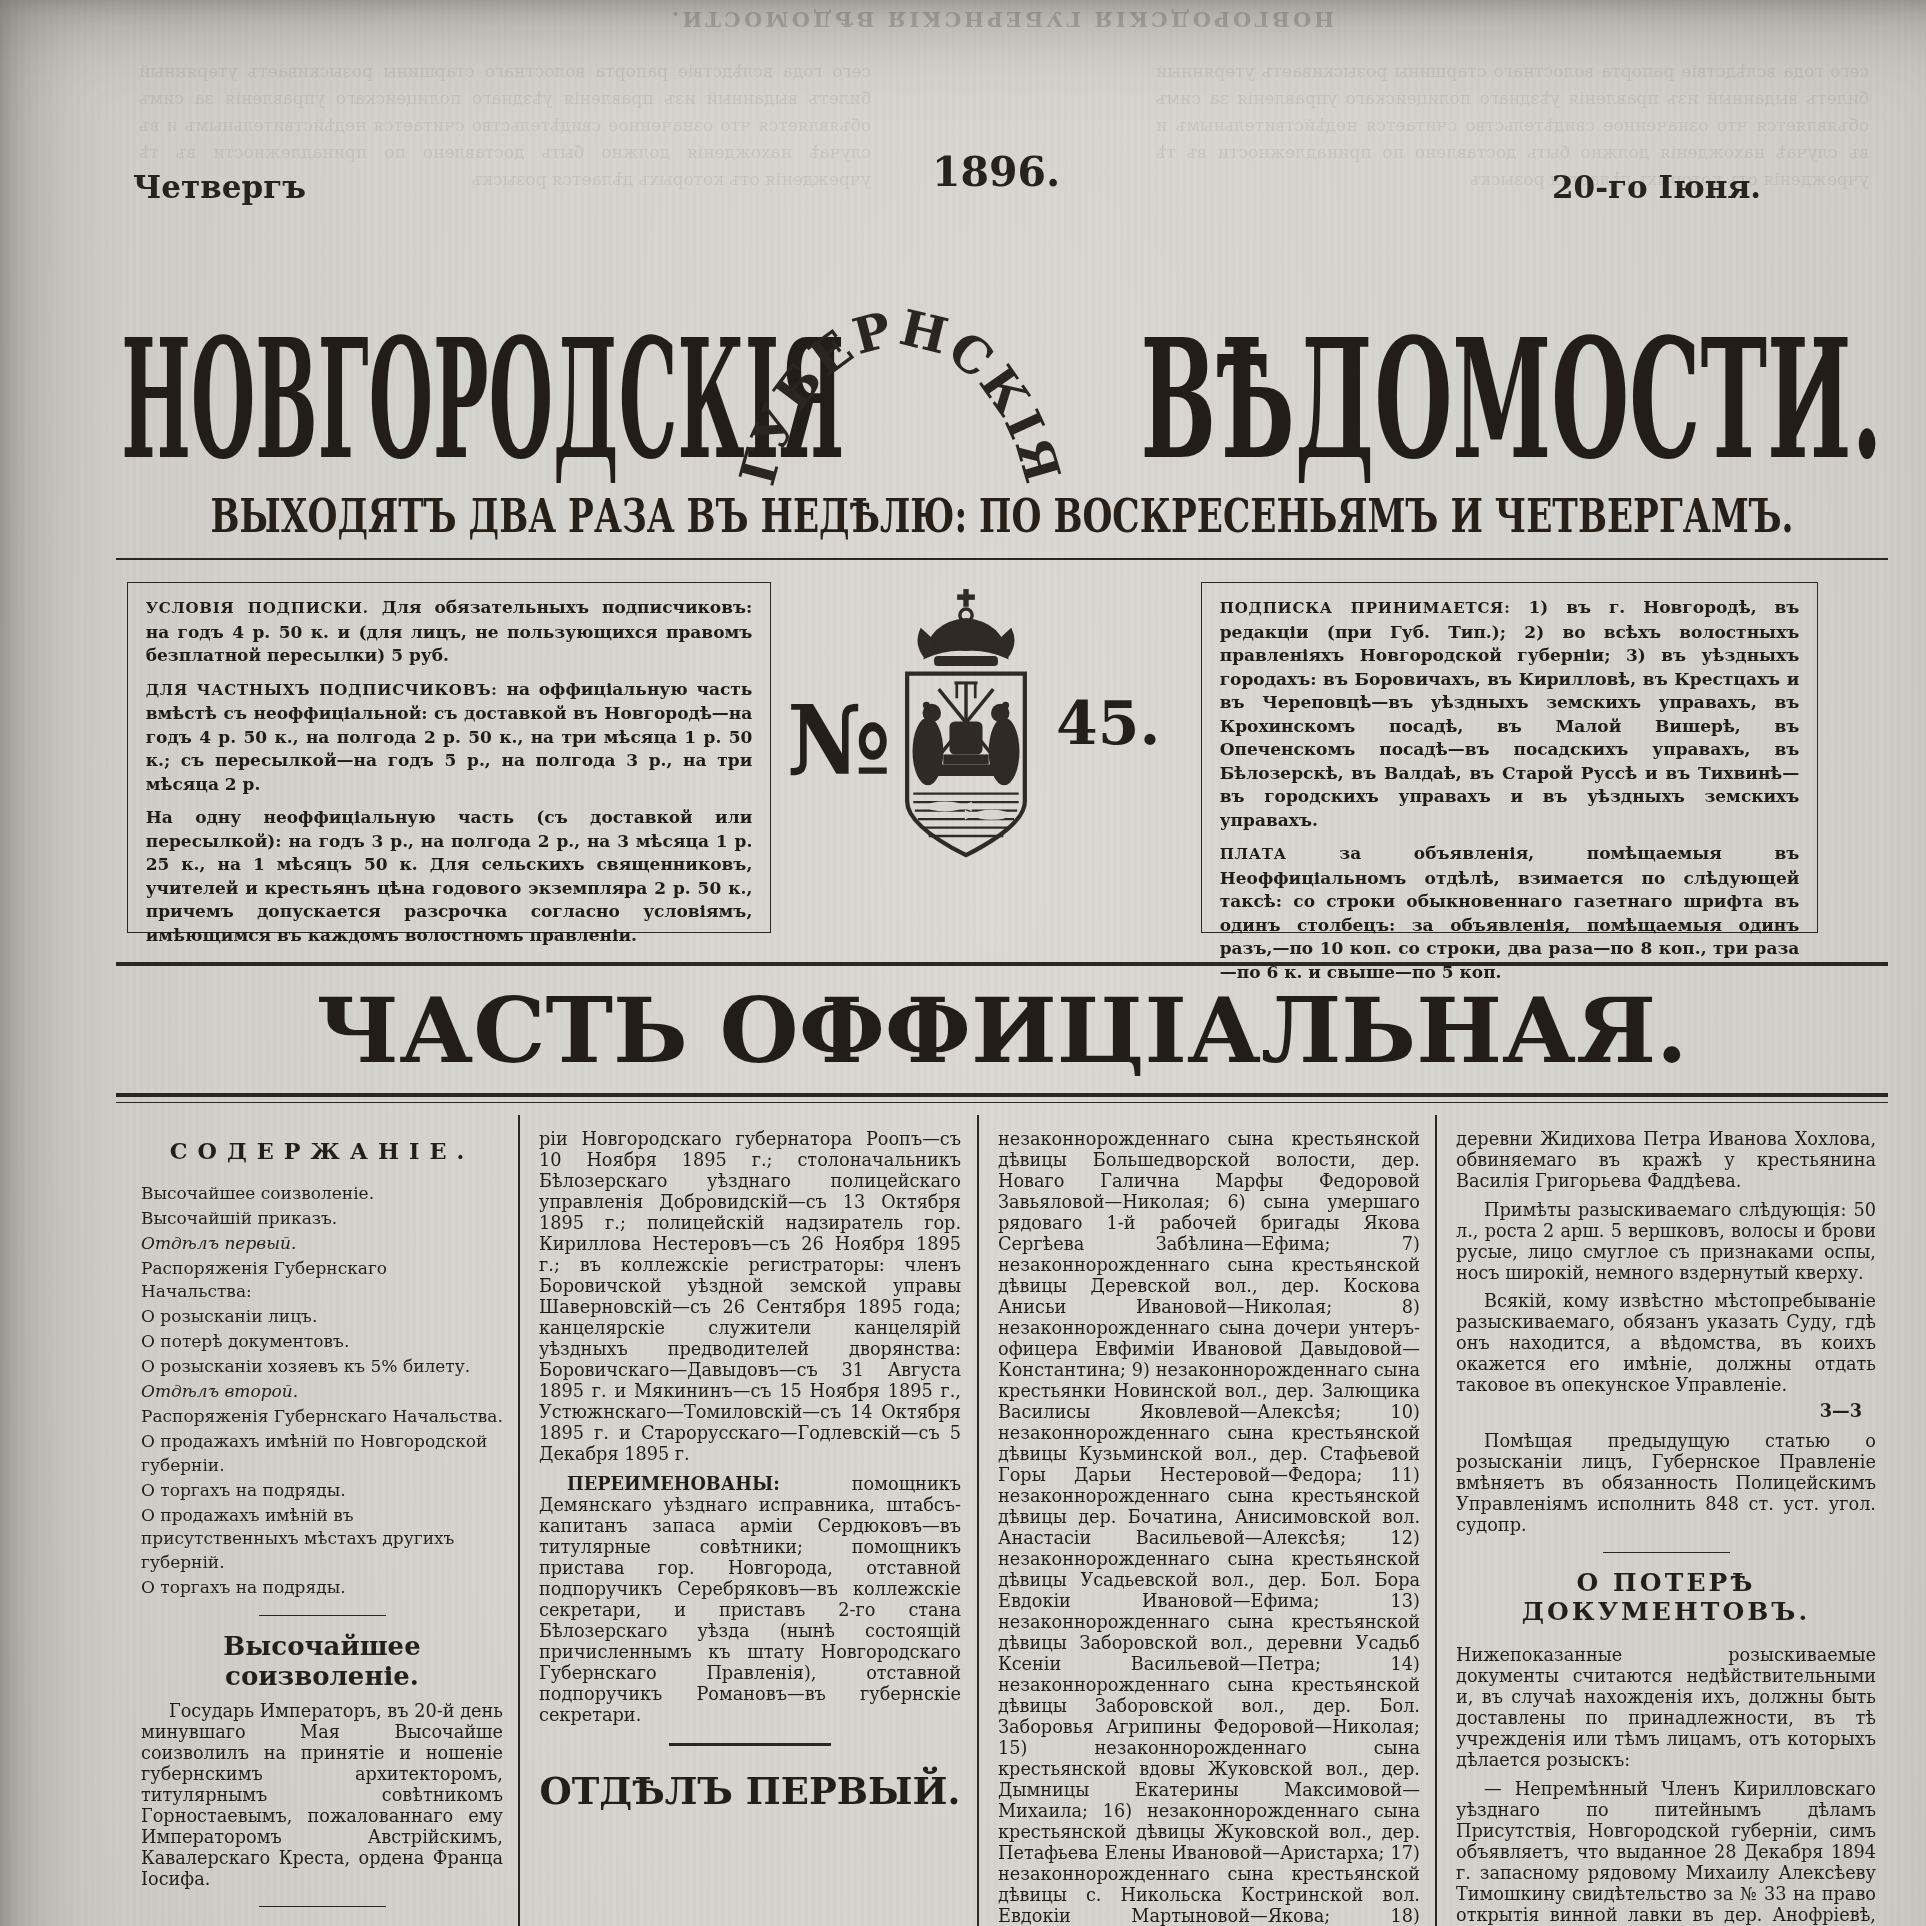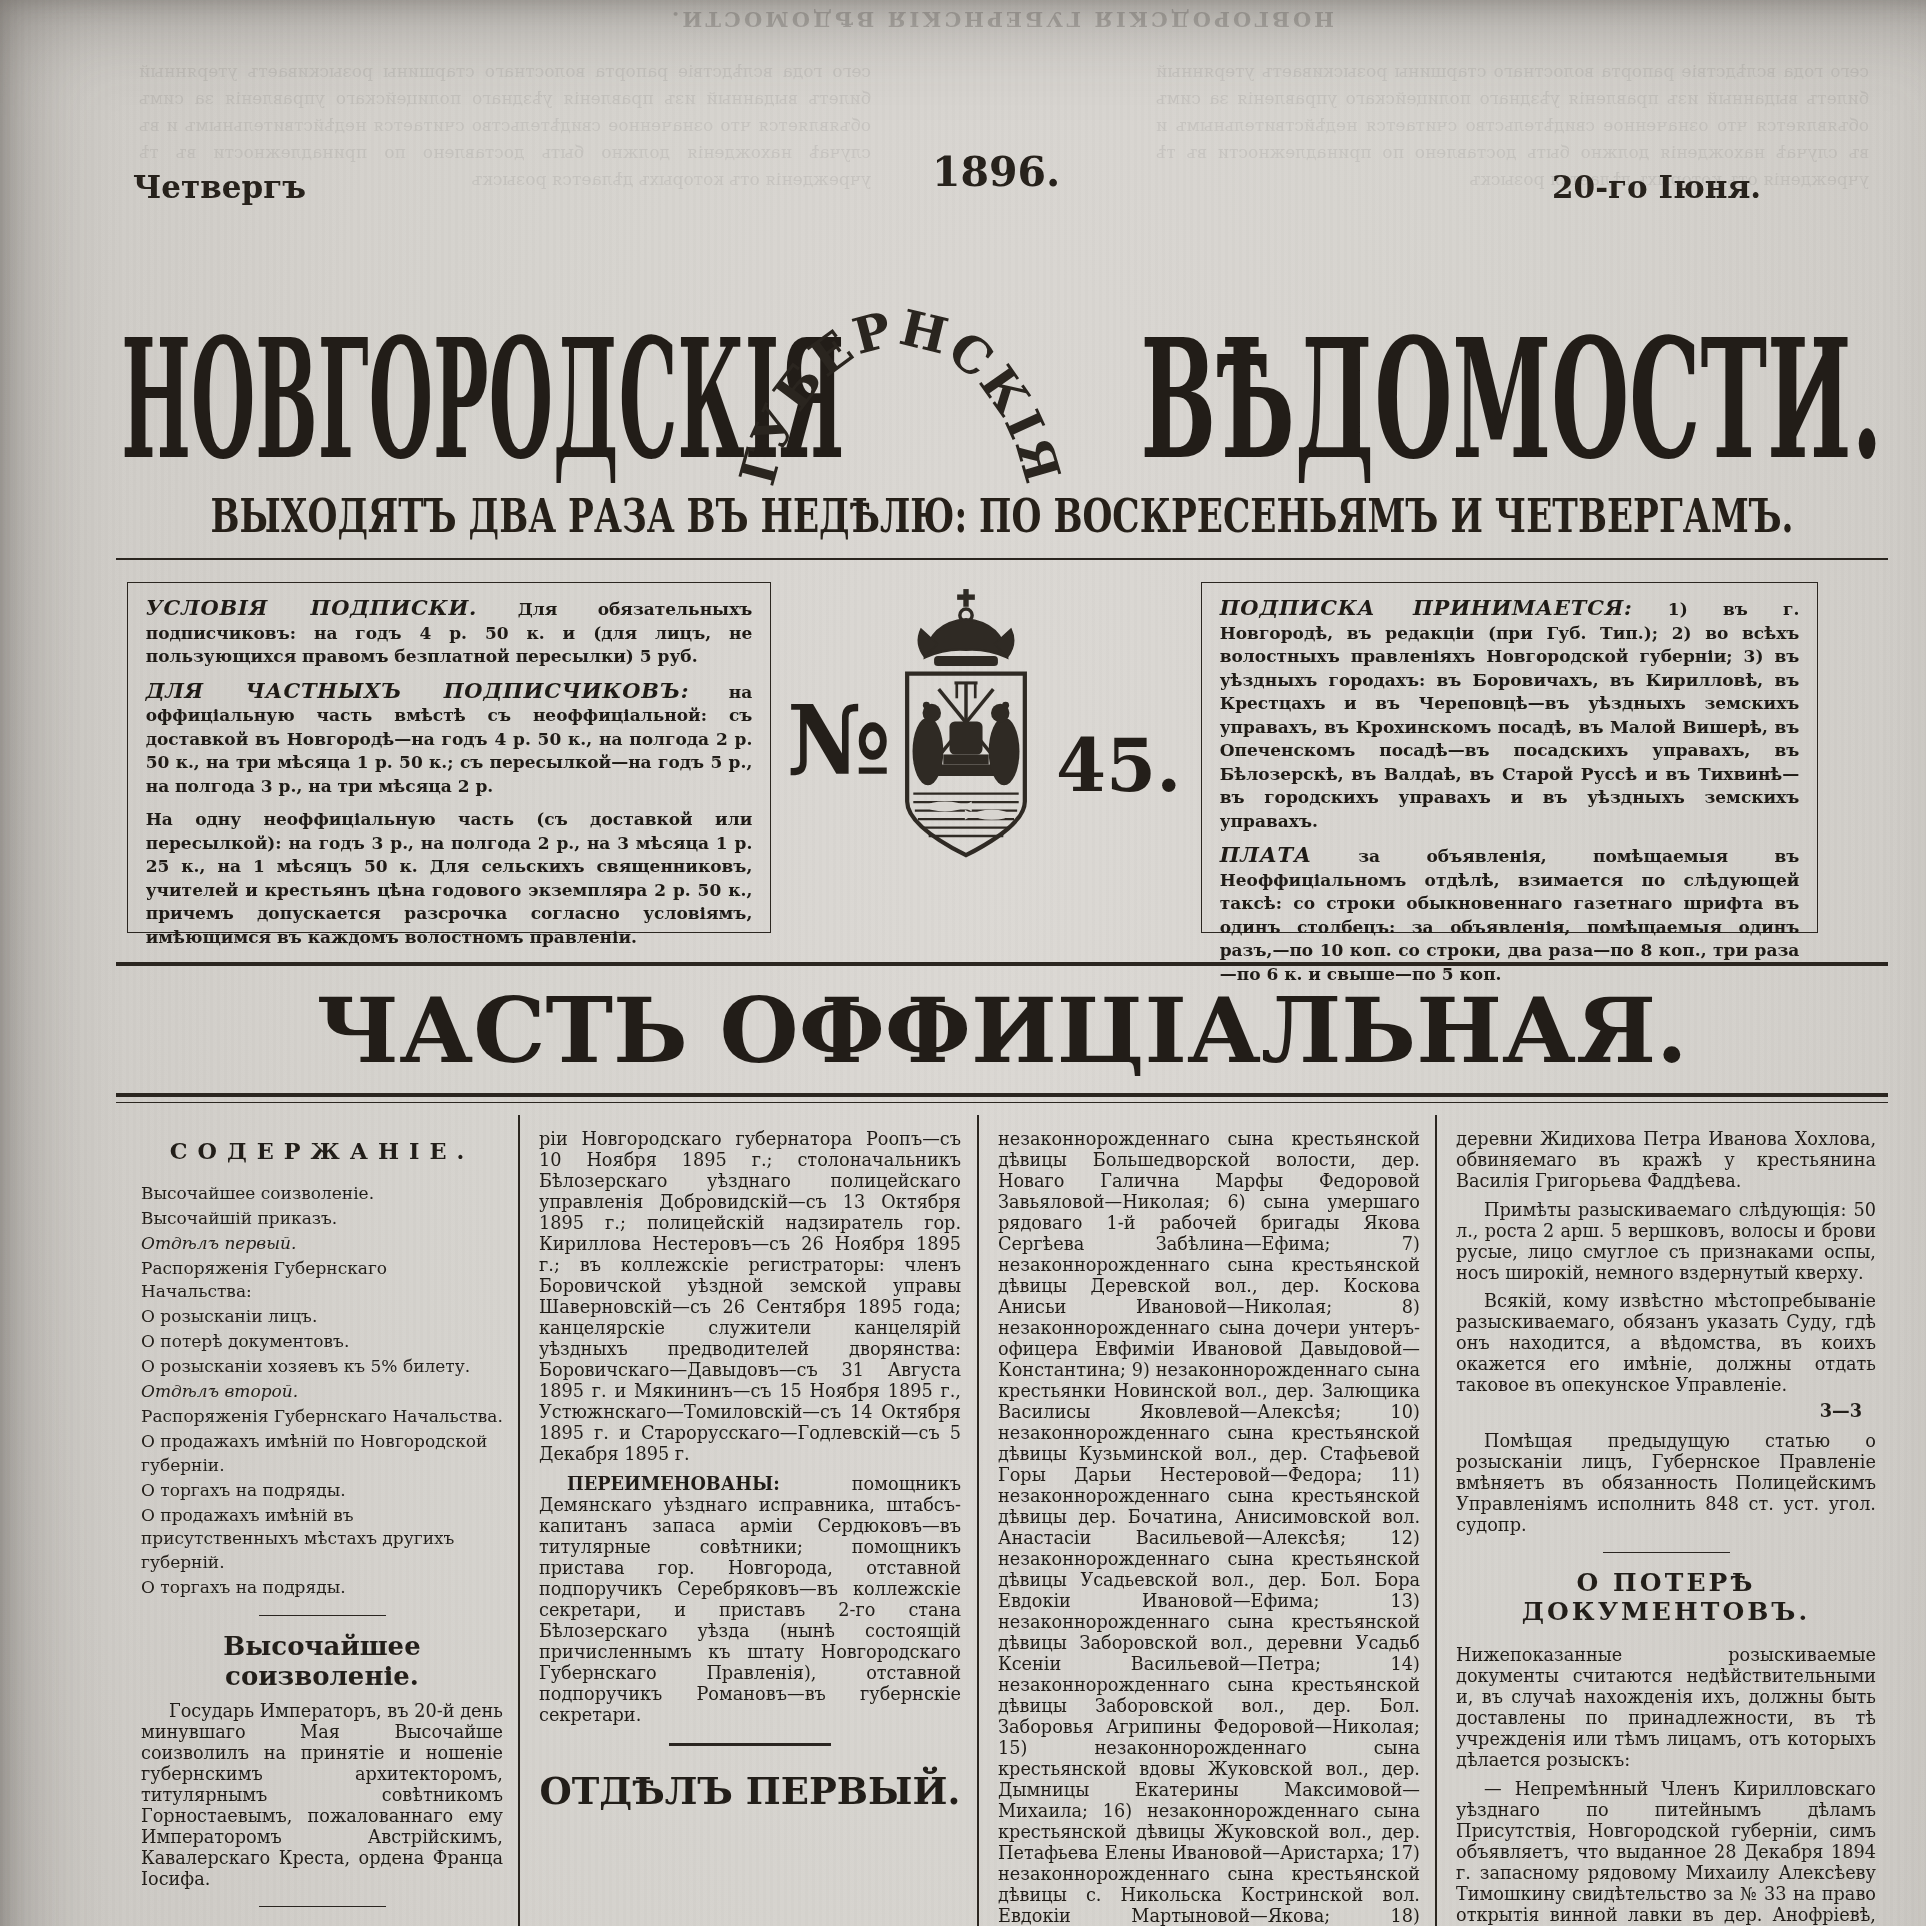--- a/index.html
+++ b/index.html
@@ -14,21 +14,21 @@
   .b{font-weight:bold;}
   .it{font-style:italic;}
   .ghost{color:rgba(35,32,28,.22);transform:rotate(180deg);font-weight:bold;}
   .ghostblock{color:rgba(40,36,32,.085);transform:scaleX(-1);filter:blur(0.6px);
         font-size:17px;line-height:27px;text-align:justify;overflow:hidden;pointer-events:none;}
   .hdr{font-weight:bold;color:#27221c;}
   .hrule{position:absolute;background:#2b2620;}
   .box{position:absolute;top:582px;height:351px;border:1.9px solid #2b2620;box-sizing:border-box;
        padding:13px 17.7px;font-weight:bold;font-size:17px;line-height:23.5px;text-align:justify;color:#1f1b16;}
   .box p{margin:0 0 10px 0;}
-  .box .biglead{font-size:21px;letter-spacing:0.8px;font-style:italic;}
+  .box .biglead{font-size:15px;letter-spacing:0.8px;}
   .col{position:absolute;top:1129px;height:1891px;overflow:hidden;}
   .vline{position:absolute;top:1115px;height:1903px;width:1.5px;background:#2b2620;}
   .t{font-size:17.7px;line-height:21px;text-align:justify;margin:0 0 7.7px 0;color:#201c17;}
   .ind{text-indent:28px;}
   .toc-line{font-size:17px;line-height:23.5px;margin:1.5px 0;}
   .toc-title{font-size:22.3px;letter-spacing:10px;text-align:center;font-weight:bold;margin:9.2px 0 17.7px 0;}
   .h-center{text-align:center;font-weight:bold;margin:10px 0;}
   .sep{width:127px;border-top:1.9px solid #2a2520;margin:15.4px auto;}
   .sep2{width:162px;border-top:3.5px solid #2a2520;margin:17px auto;}
   .mark{font-size:17.7px;font-weight:bold;text-align:right;margin:-3.9px 14px 10px 0;}
@@ -64,21 +64,21 @@
   </svg>
   <div class="hrule" style="top:558px;left:116px;width:1772px;height:2.3px;"></div>
 
   <div class="box" style="left:127px;width:644px;">
     <p><span class="biglead">УСЛОВІЯ ПОДПИСКИ.</span> <span>Для обязательныхъ подписчиковъ: на годъ 4 р. 50 к. и (для лицъ, не пользующихся правомъ безплатной пересылки) 5 руб.</span></p>
     <p><span class="biglead">ДЛЯ ЧАСТНЫХЪ ПОДПИСЧИКОВЪ:</span> <span>на оффиціальную часть вмѣстѣ съ неоффиціальной: съ доставкой въ Новгородѣ—на годъ 4 р. 50 к., на полгода 2 р. 50 к., на три мѣсяца 1 р. 50 к.; съ пересылкой—на годъ 5 р., на полгода 3 р., на три мѣсяца 2 р.</span></p>
     <p><span>На одну неоффиціальную часть (съ доставкой или пересылкой): на годъ 3 р., на полгода 2 р., на 3 мѣсяца 1 р. 25 к., на 1 мѣсяцъ 50 к. Для сельскихъ священниковъ, учителей и крестьянъ цѣна годового экземпляра 2 р. 50 к., причемъ допускается разсрочка согласно условіямъ, имѣющимся въ каждомъ волостномъ правленіи.</span></p>
   </div>
 
   <div class="abs b" style="top:693px;left:787px;font-size:96px;line-height:1;color:#241f1a;">№</div>
-  <div class="abs b" style="top:730px;left:1056px;font-size:72px;line-height:1;color:#241f1a;">45.</div>
+  <div class="abs b" style="top:693px;left:1056px;font-size:60px;line-height:1;color:#241f1a;">45.</div>
   <svg class="abs" style="top:586px;left:891px;" width="150" height="300" viewBox="0 0 390 780">
     <g fill="#2f2a24" stroke="#2f2a24">
       <rect x="188" y="8" width="14" height="46" stroke="none"></rect>
       <rect x="172" y="22" width="46" height="14" stroke="none"></rect>
       <circle cx="195" cy="76" r="16" fill="none" stroke-width="9"></circle>
       <path d="M88 186 Q100 96 195 86 Q290 96 302 186 Q250 162 195 166 Q140 162 88 186 Z" stroke-width="6"></path>
       <path d="M88 186 Q60 150 78 112 L120 150 Z" stroke-width="4"></path>
       <path d="M302 186 Q330 150 312 112 L270 150 Z" stroke-width="4"></path>
       <rect x="112" y="182" width="166" height="26" rx="10" stroke="none"></rect>
     </g>

